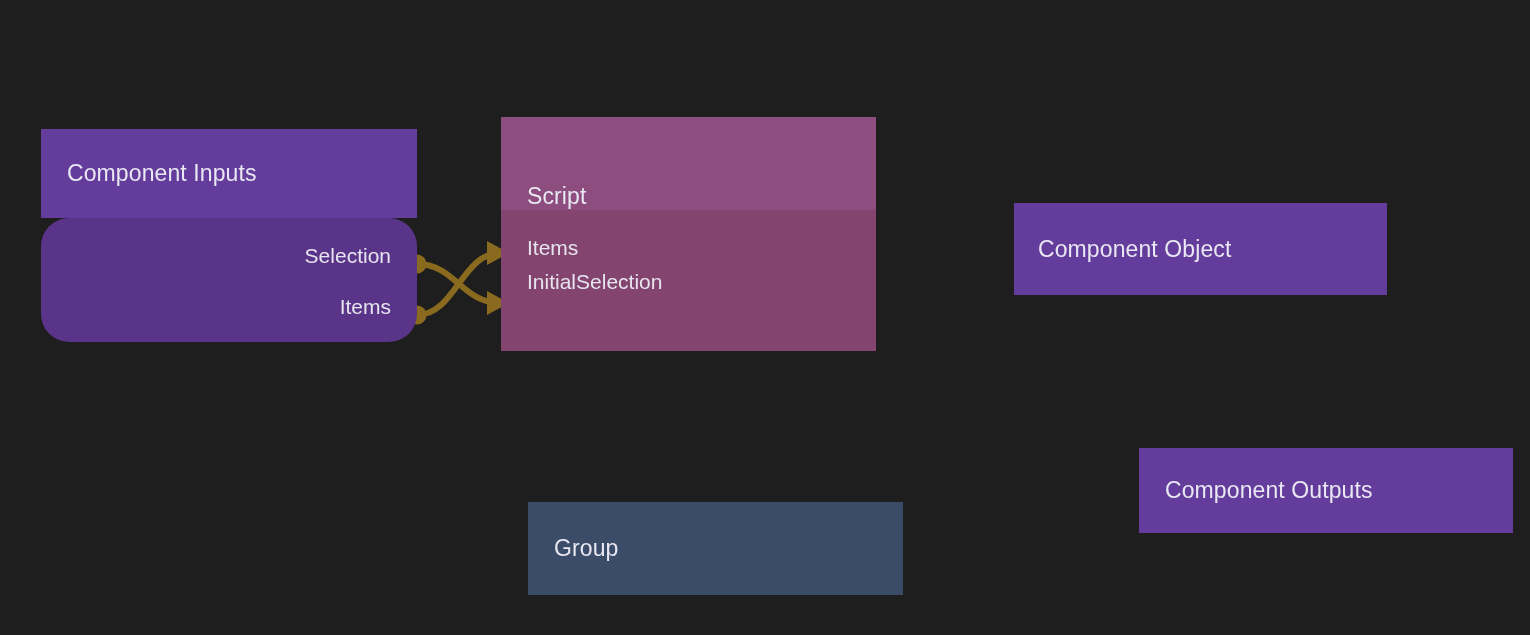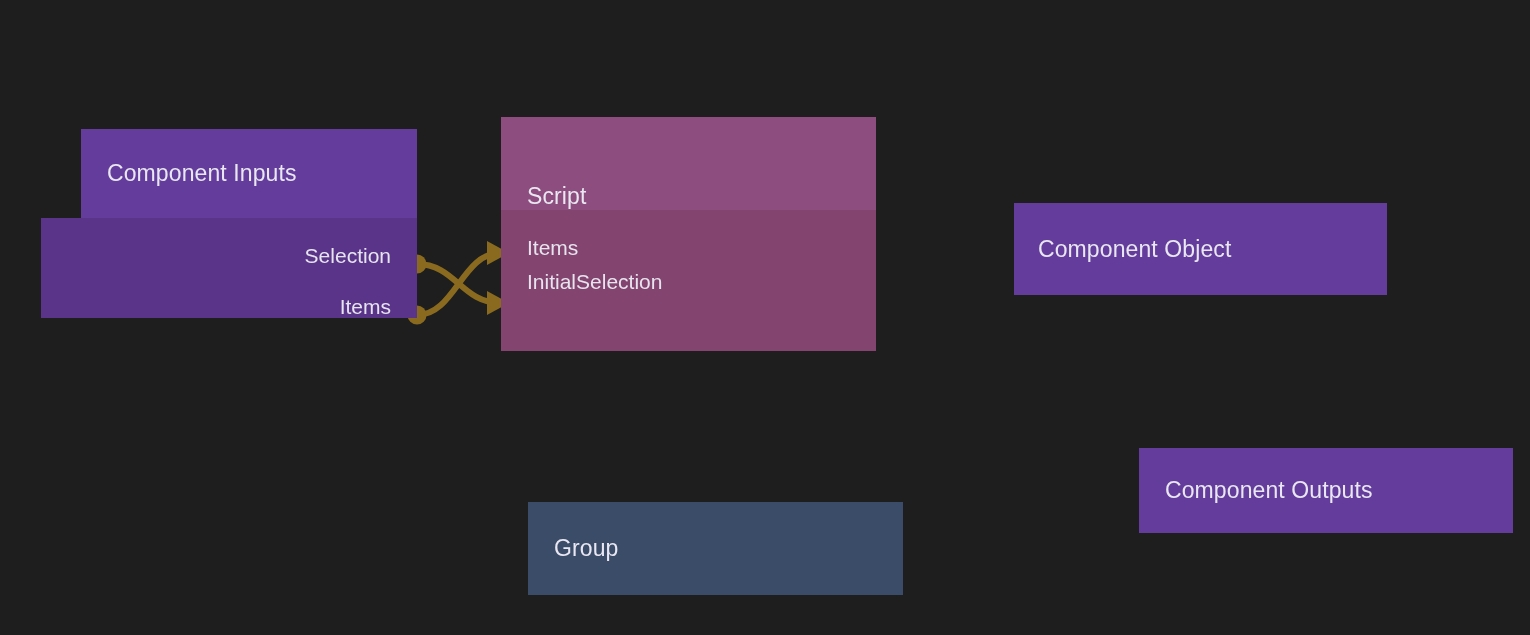--- a/index.html
+++ b/index.html
@@ -48,25 +48,25 @@
   #node-component-inputs {
     left: 41px;
     top: 129px;
     width: 376px;
     height: 231px;
   }
   #node-component-inputs .node-header {
     height: 89px;
     background: #643c9c;
     padding-left: 26px;
-    margin-left: 40px;
   }
   #node-component-inputs .node-body {
-    height: 100px;
+    height: 124px;
     background: #5a3489;
+    border-radius: 28px;
   }
   .port-row-out {
     position: absolute;
     right: 26px;
     display: flex;
     align-items: center;
     justify-content: flex-end;
   }
   .port-label {
     color: #e6e4ee;

